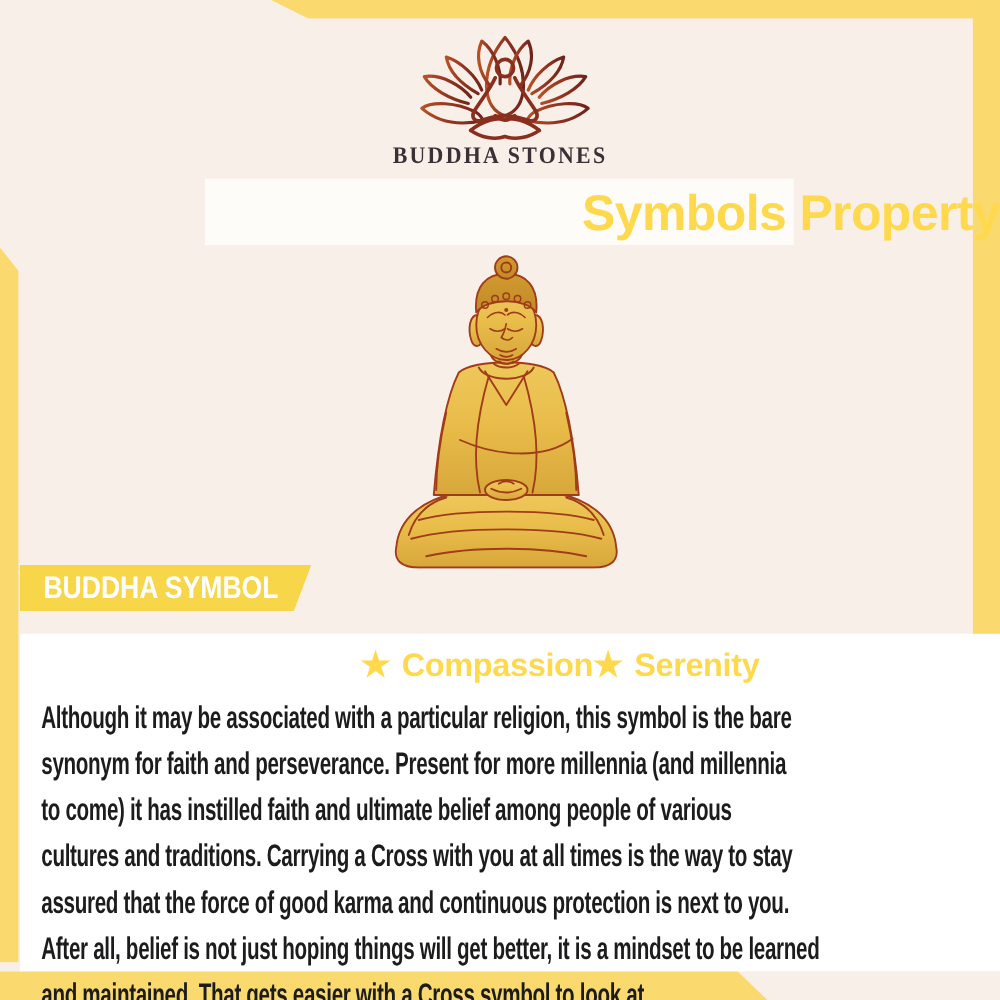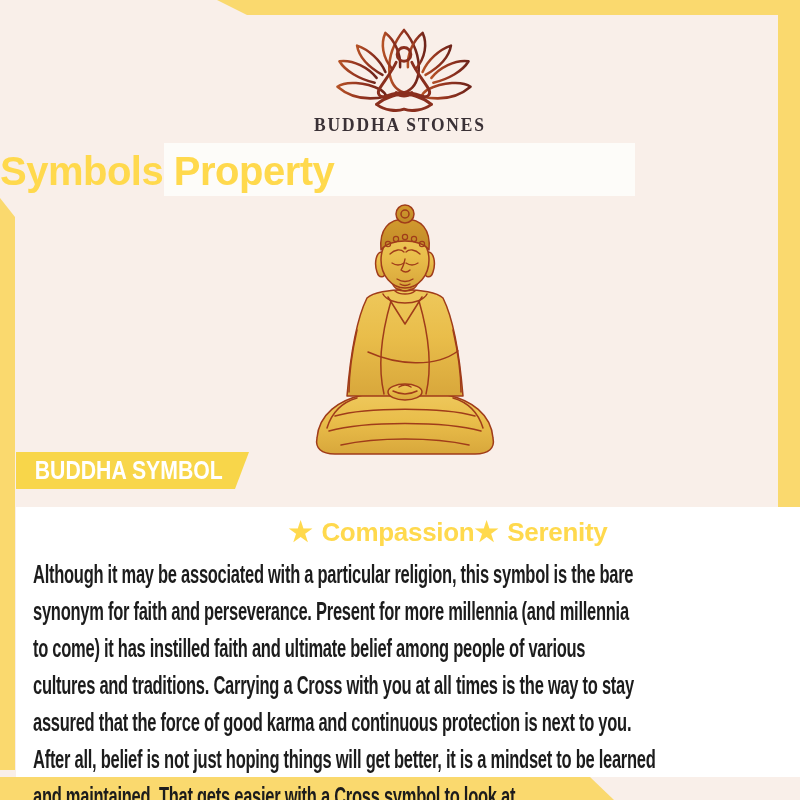--- a/index.html
+++ b/index.html
@@ -23,21 +23,21 @@
 
   
   .logo{left:322px;top:28px;width:164px;height:90px;}
   .brand{left:0;top:114px;width:800px;text-align:center;
     font-family:"Liberation Serif", serif;font-weight:600;
     font-size:19px;letter-spacing:2px;color:#3a3136;
     transform:scaleX(.92);transform-origin:center top;}
 
   
   .banner-box{left:164px;top:143px;width:471px;height:53px;background:#fdfcf9;}
-  .banner-title{left:0;top:149px;width:800px;text-align:left;
+  .banner-title{left:0;top:149px;width:800px;text-align:right;
     font-size:40px;font-weight:700;letter-spacing:-.5px;
     color:var(--title-yellow,#ffd94d);}
 
   
   .hero{left:305px;top:202px;width:200px;height:253px;}
 
   
   .ribbon{left:16px;top:452px;width:233px;height:37px;
     background:var(--ribbon-yellow,#f8d64a);
     clip-path:polygon(0 0,100% 0,calc(100% - 14px) 100%,0 100%);

